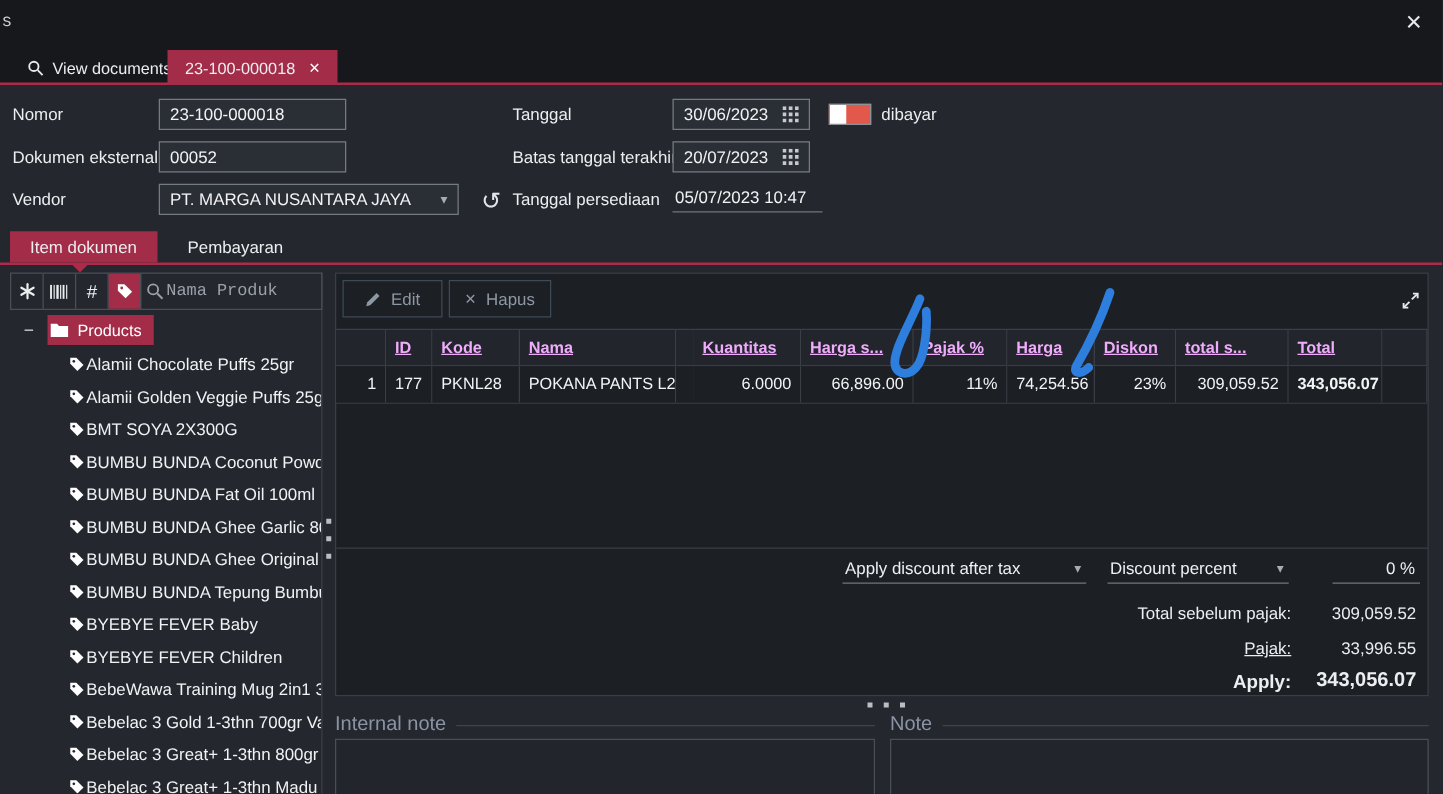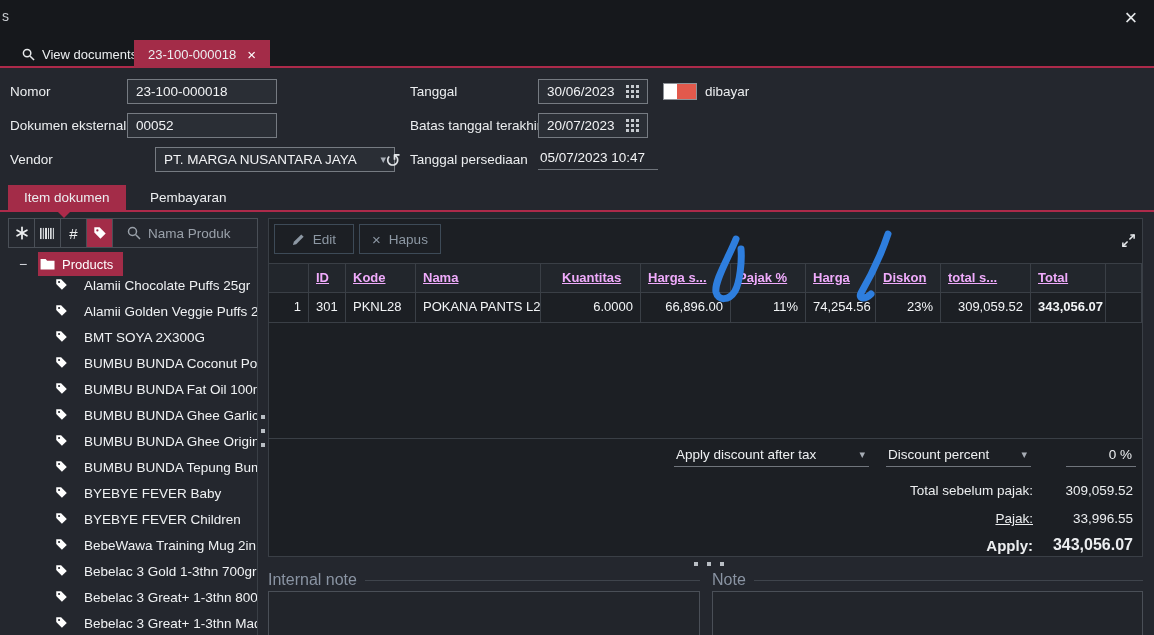--- a/index.html
+++ b/index.html
@@ -45,28 +45,28 @@
   .sec-tab.active { left:8px; background:#a32c48; }
   .sec-tab.plain { left:134px; }
   .sec-pointer { position:absolute; left:58px; top:212px; width:0; height:0;
     border-left:6px solid transparent; border-right:6px solid transparent; border-top:6px solid #ad2a4a; }
 
   
   .sidebar { left:8px; top:218px; width:250px; height:417px; border-right:1px solid #3a3f46; }
   .side-toolbar { position:absolute; left:0; top:0; width:250px; height:30px; border:1px solid #4a4f57; display:flex; }
   .tool-btn { width:26px; height:100%; border-right:1px solid #4a4f57; display:flex; align-items:center; justify-content:center; color:#eceef0; }
   .tool-btn.active { background:#a32c48; }
-  .side-search { flex:1; display:flex; align-items:center; gap:7px; padding:0 14px; color:#9aa1aa; }
+  .side-search { flex:1; display:flex; align-items:center; gap:2px; padding:0 4px; color:#9aa1aa;font-family:Liberation Mono, monospace; }
   .side-search .ph { font-size:13.5px; color:#9aa1aa; }
   .tree { position:absolute; left:0; top:32px; width:249px; height:385px; overflow:hidden; }
   .tree-root-row { position:absolute; left:0; top:2px; width:249px; height:24px; display:flex; align-items:center; }
   .tree-collapse { width:30px; text-align:center; color:#d8dbdf; font-size:14px; }
   .tree-root-sel { background:#a32c48; height:24px; display:flex; align-items:center; gap:7px; padding:0 10px 0 2px; color:#fff; }
   .tree-items { position:absolute; left:0; top:28px; width:249px; }
-  .tree-item { height:26px; display:flex; align-items:flex-start; gap:16px; padding-left:47px; white-space:nowrap; overflow:hidden; color:#f0f2f4; font-size:13.5px; }
+  .tree-item { height:26px; display:flex; align-items:center; gap:1px; padding-left:47px; white-space:nowrap; overflow:hidden; color:#f0f2f4; font-size:13.5px; }
   .tree-item svg { flex:none; }
 
   
   .vdots { left:258px; top:415px; width:10px; height:32px; display:flex; flex-direction:column; justify-content:space-between; align-items:center; }
   .vdots i { width:4px; height:4px; background:#b9bec4; display:block; }
 
   
   .panel { left:268px; top:218px; width:875px; height:339px; background:#1c1f24; border:1px solid #3a3f46; }
   .btn { position:absolute; height:30px; border:1px solid #3d4a57; color:#8d98a4; display:flex; align-items:center; justify-content:center; gap:8px; font-size:13.5px; background:transparent; }
   .expand-btn { position:absolute; left:848px; top:10px; width:22px; height:22px; display:flex; align-items:center; justify-content:center; }
@@ -131,21 +131,21 @@
   <div class="f-input" style="left:127px; top:11px; width:150px;">
     <span class="grow">23-100-000018</span>
   </div>
 
   <span class="f-label" style="left:10px; top:50px;">Dokumen eksternal</span>
   <div class="f-input" style="left:127px; top:45px; width:150px;">
     <span class="grow">00052</span>
   </div>
 
   <span class="f-label" style="left:10px; top:84px;">Vendor</span>
-  <div class="f-input" style="left:127px; top:79px; width:240px;margin-left:28px;">
+  <div class="f-input" style="left:127px; top:79px; width:240px;">
     <span class="grow">PT. MARGA NUSANTARA JAYA</span>
     <span class="dd-caret">▾</span>
   </div>
   <span class="refresh-btn" style="left:385px; top:81px;">↺</span>
 
   <span class="f-label" style="left:410px; top:16px;">Tanggal</span>
   <div class="f-input" style="left:538px; top:11px; width:110px;">
     <span class="grow">30/06/2023</span>
     <svg class="cal-icon" width="13" height="13" viewBox="0 0 13 13">
         <g fill="#c6cacf">
@@ -388,21 +388,21 @@
       <div>Harga s...</div>
       <div>Pajak %</div>
       <div>Harga</div>
       <div>Diskon</div>
       <div>total s...</div>
       <div>Total</div>
       <div></div>
     </div>
     <div class="trow body">
       <div class="num">1</div>
-      <div>301</div>
+      <div>177</div>
       <div>PKNL28</div>
       <div>POKANA PANTS L28</div>
       <div></div>
       <div class="num">6.0000</div>
       <div class="num">66,896.00</div>
       <div class="num">11%</div>
       <div class="num">74,254.56</div>
       <div class="num">23%</div>
       <div class="num">309,059.52</div>
       <div class="num bold">343,056.07</div>

